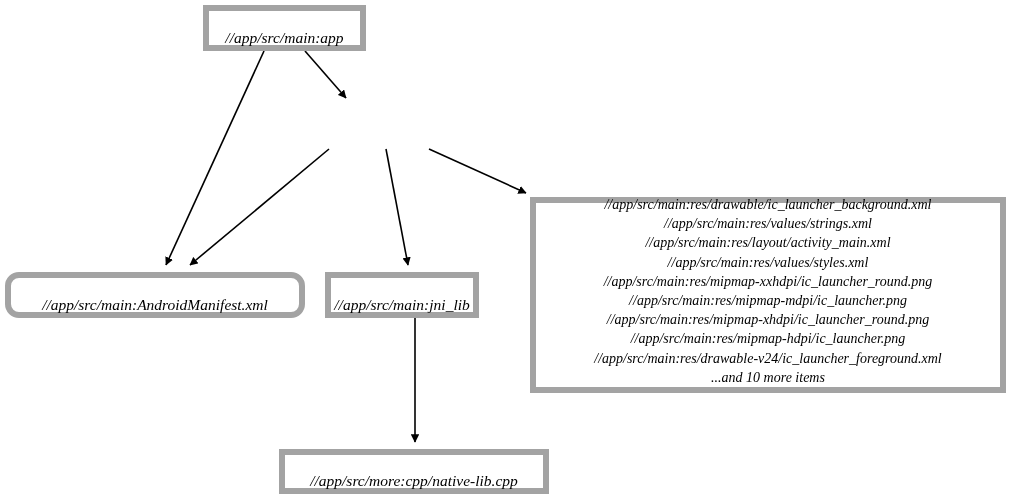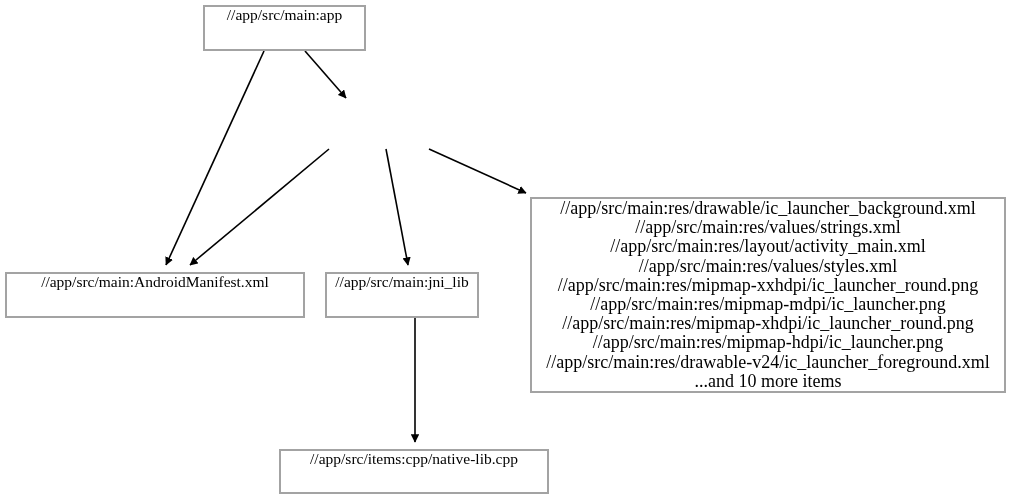--- a/index.html
+++ b/index.html
@@ -23,43 +23,44 @@
     position: absolute;
     left: 0;
     top: 0;
     width: 1018px;
     height: 496px;
     pointer-events: none;
   }
   .node {
     position: absolute;
     box-sizing: border-box;
-    border: 2px solid #a3a3a3;
+    border: 6px solid #a3a3a3;
     background: #ffffff;
     display: flex;
-    align-items: flex-start;
+    align-items: flex-end;
     justify-content: center;
     text-align: center;
     font-size: 15.5px;
     line-height: 1.0;
     white-space: nowrap;
+    font-style: italic;
   }
   .node-label {
     display: block;
     padding: 0 6px;
   }
   .node-multiline {
     white-space: pre;
     line-height: 19.2px;
-    font-size: 18px;
+    font-size: 14px;
     text-align: center;
   }
   #node-app      { left: 203px; top: 5px;   width: 163px; height: 46px; }
   #node-lib      { left: 302px; top: 105px; width: 154px; height: 44px; }
-  #node-manifest { left: 5px;   top: 272px; width: 300px; height: 46px; }
+  #node-manifest { left: 5px;   top: 272px; width: 300px; height: 46px; border-radius: 14px; }
   #node-jnilib   { left: 325px; top: 272px; width: 154px; height: 46px; }
   #node-res      { left: 530px; top: 197px; width: 476px; height: 196px; }
   #node-nativelib{ left: 279px; top: 449px; width: 270px; height: 45px; }
 </style>
 </head>
 <body>
 
 <div id="graph-canvas">
 
   <svg id="edge-layer" viewBox="0 0 1018 496" width="1018" height="496" xmlns="http://www.w3.org/2000/svg">
@@ -89,21 +90,21 @@
 
   <div class="node" id="node-manifest">
     <span class="node-label">//app/src/main:AndroidManifest.xml</span>
   </div>
 
   <div class="node" id="node-jnilib">
     <span class="node-label">//app/src/main:jni_lib</span>
   </div>
 
   <div class="node" id="node-nativelib">
-    <span class="node-label">//app/src/items:cpp/native-lib.cpp</span>
+    <span class="node-label">//app/src/more:cpp/native-lib.cpp</span>
   </div>
 
   <div class="node" id="node-res">
     <span class="node-label node-multiline">//app/src/main:res/drawable/ic_launcher_background.xml
 //app/src/main:res/values/strings.xml
 //app/src/main:res/layout/activity_main.xml
 //app/src/main:res/values/styles.xml
 //app/src/main:res/mipmap-xxhdpi/ic_launcher_round.png
 //app/src/main:res/mipmap-mdpi/ic_launcher.png
 //app/src/main:res/mipmap-xhdpi/ic_launcher_round.png

